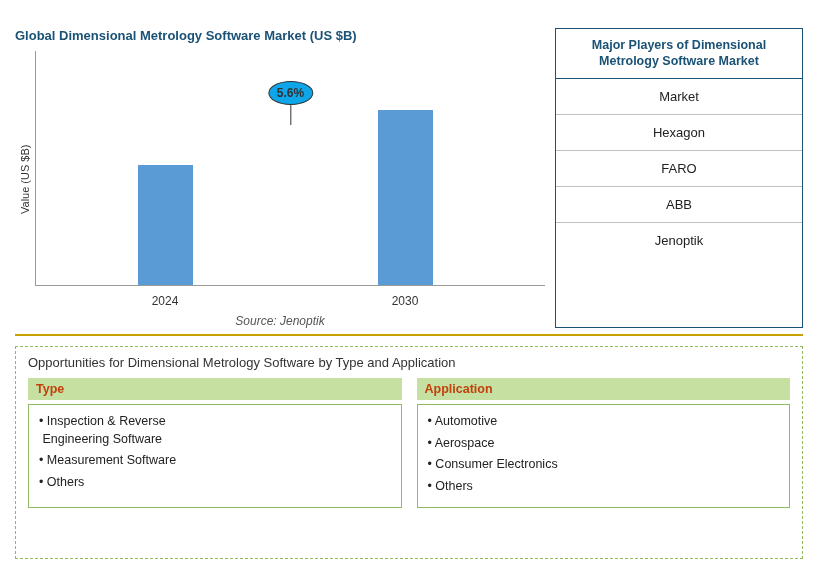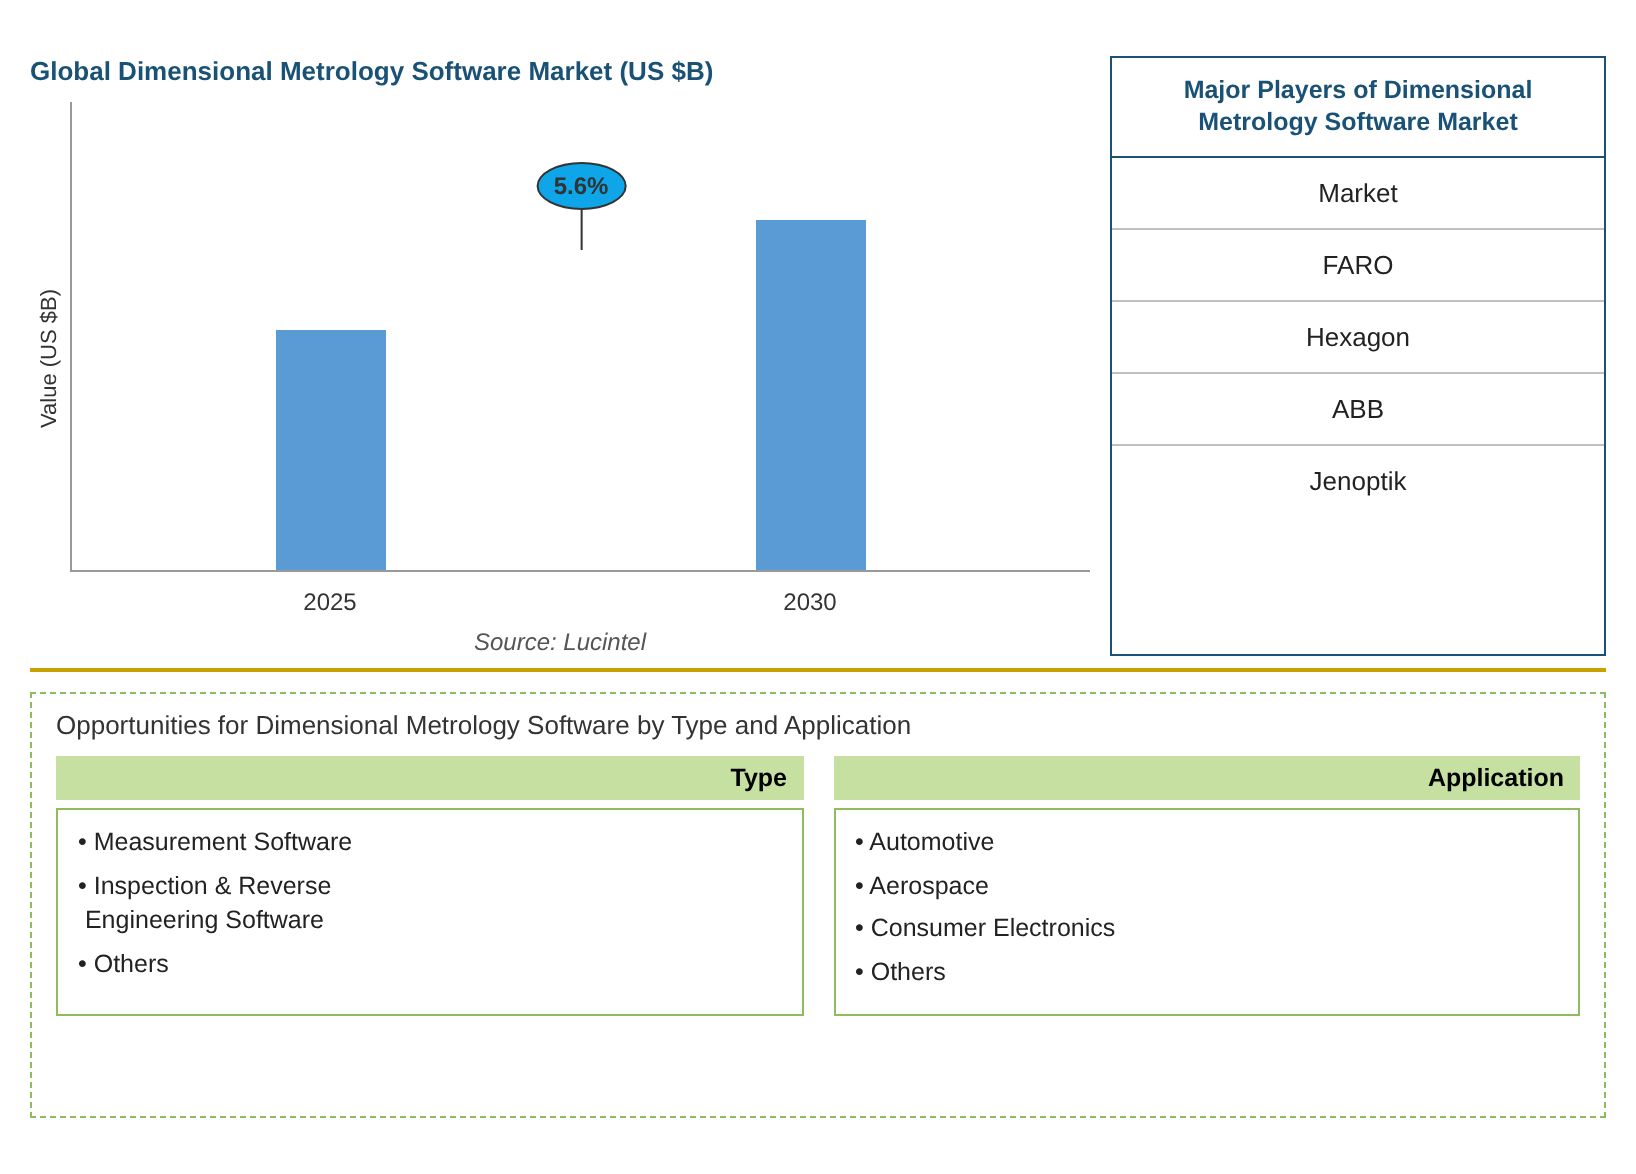--- a/index.html
+++ b/index.html
@@ -168,23 +168,23 @@
       gap: 15px;
     }
     .opp-col {
       flex: 1;
       display: flex;
       flex-direction: column;
       gap: 0;
     }
     .opp-col-header {
       background: #c5e0a0;
-      text-align: right;
+      text-align: left;
       font-size: 12.5px;
-      color: #000000;
+      color: #c2410c;
       padding: 4px 8px;
       margin-bottom: 4px;
       font-weight: bold;
     }
     .opp-col-body {
       border: 1.5px solid #8fbc5e;
       padding: 8px 10px;
       background: #fff;
       flex: 1;
     }
@@ -219,49 +219,49 @@
 
             <div class="bar-group">
               <div class="bar" style="height:120px;"></div>
             </div>
 
             <div class="bar-group">
               <div class="bar" style="height:175px;"></div>
             </div>
           </div>
           <div class="x-axis-labels">
-            <span class="bar-label">2025</span>
+            <span class="bar-label">2024</span>
             <span class="bar-label">2030</span>
           </div>
         </div>
       </div>
-      <div class="source-text">Source: Lucintel</div>
+      <div class="source-text">Source: Jenoptik</div>
     </div>
 
     <div class="players-panel">
       <div class="players-title">Major Players of Dimensional<br>Metrology Software Market</div>
       <div class="player-item">Market</div>
+      <div class="player-item">Hexagon</div>
       <div class="player-item">FARO</div>
-      <div class="player-item">Hexagon</div>
       <div class="player-item">ABB</div>
       <div class="player-item">Jenoptik</div>
     </div>
   </div>
 
   <div class="divider"></div>
 
   <div class="opportunities-section">
     <div class="opp-title">Opportunities for Dimensional Metrology Software by Type and Application</div>
     <div class="opp-columns">
 
       <div class="opp-col">
         <div class="opp-col-header">Type</div>
         <div class="opp-col-body">
+          <div class="opp-item">Inspection &amp; Reverse<br>&nbsp;Engineering Software</div>
           <div class="opp-item">Measurement Software</div>
-          <div class="opp-item">Inspection &amp; Reverse<br>&nbsp;Engineering Software</div>
           <div class="opp-item">Others</div>
         </div>
       </div>
 
       <div class="opp-col">
         <div class="opp-col-header">Application</div>
         <div class="opp-col-body">
           <div class="opp-item">Automotive</div>
           <div class="opp-item">Aerospace</div>
           <div class="opp-item">Consumer Electronics</div>

